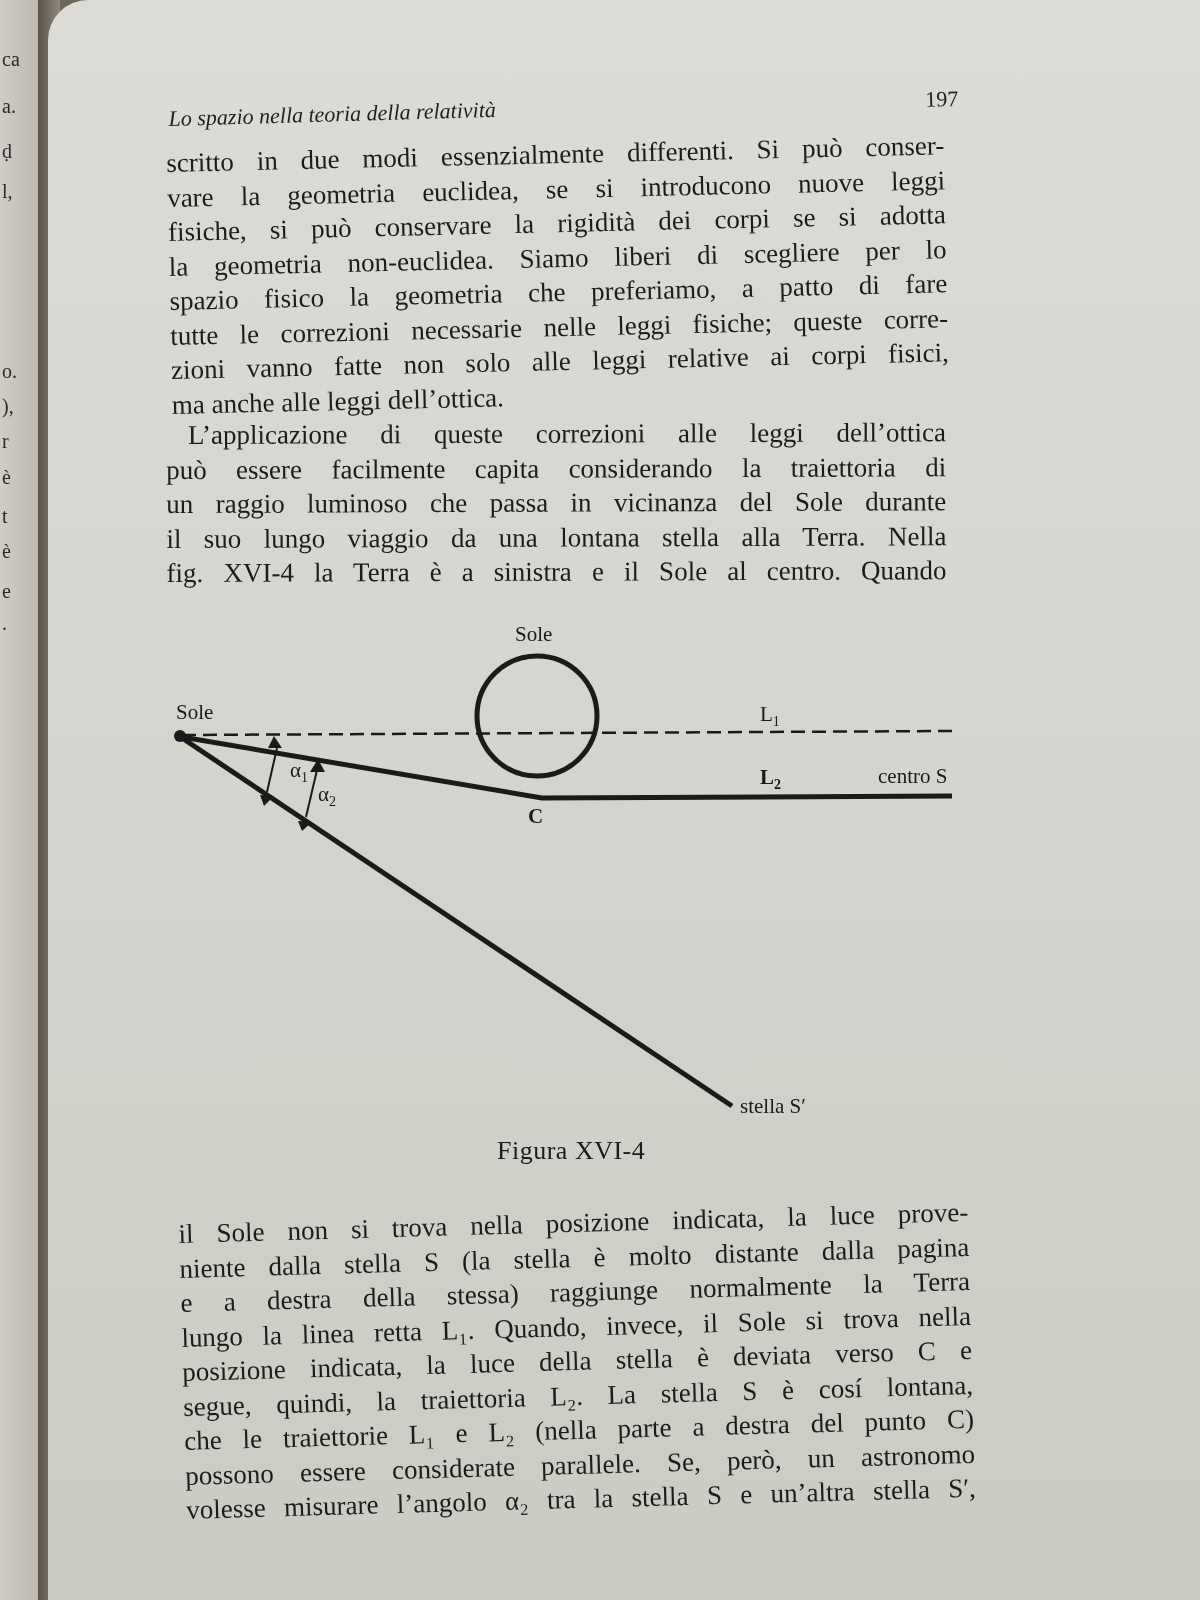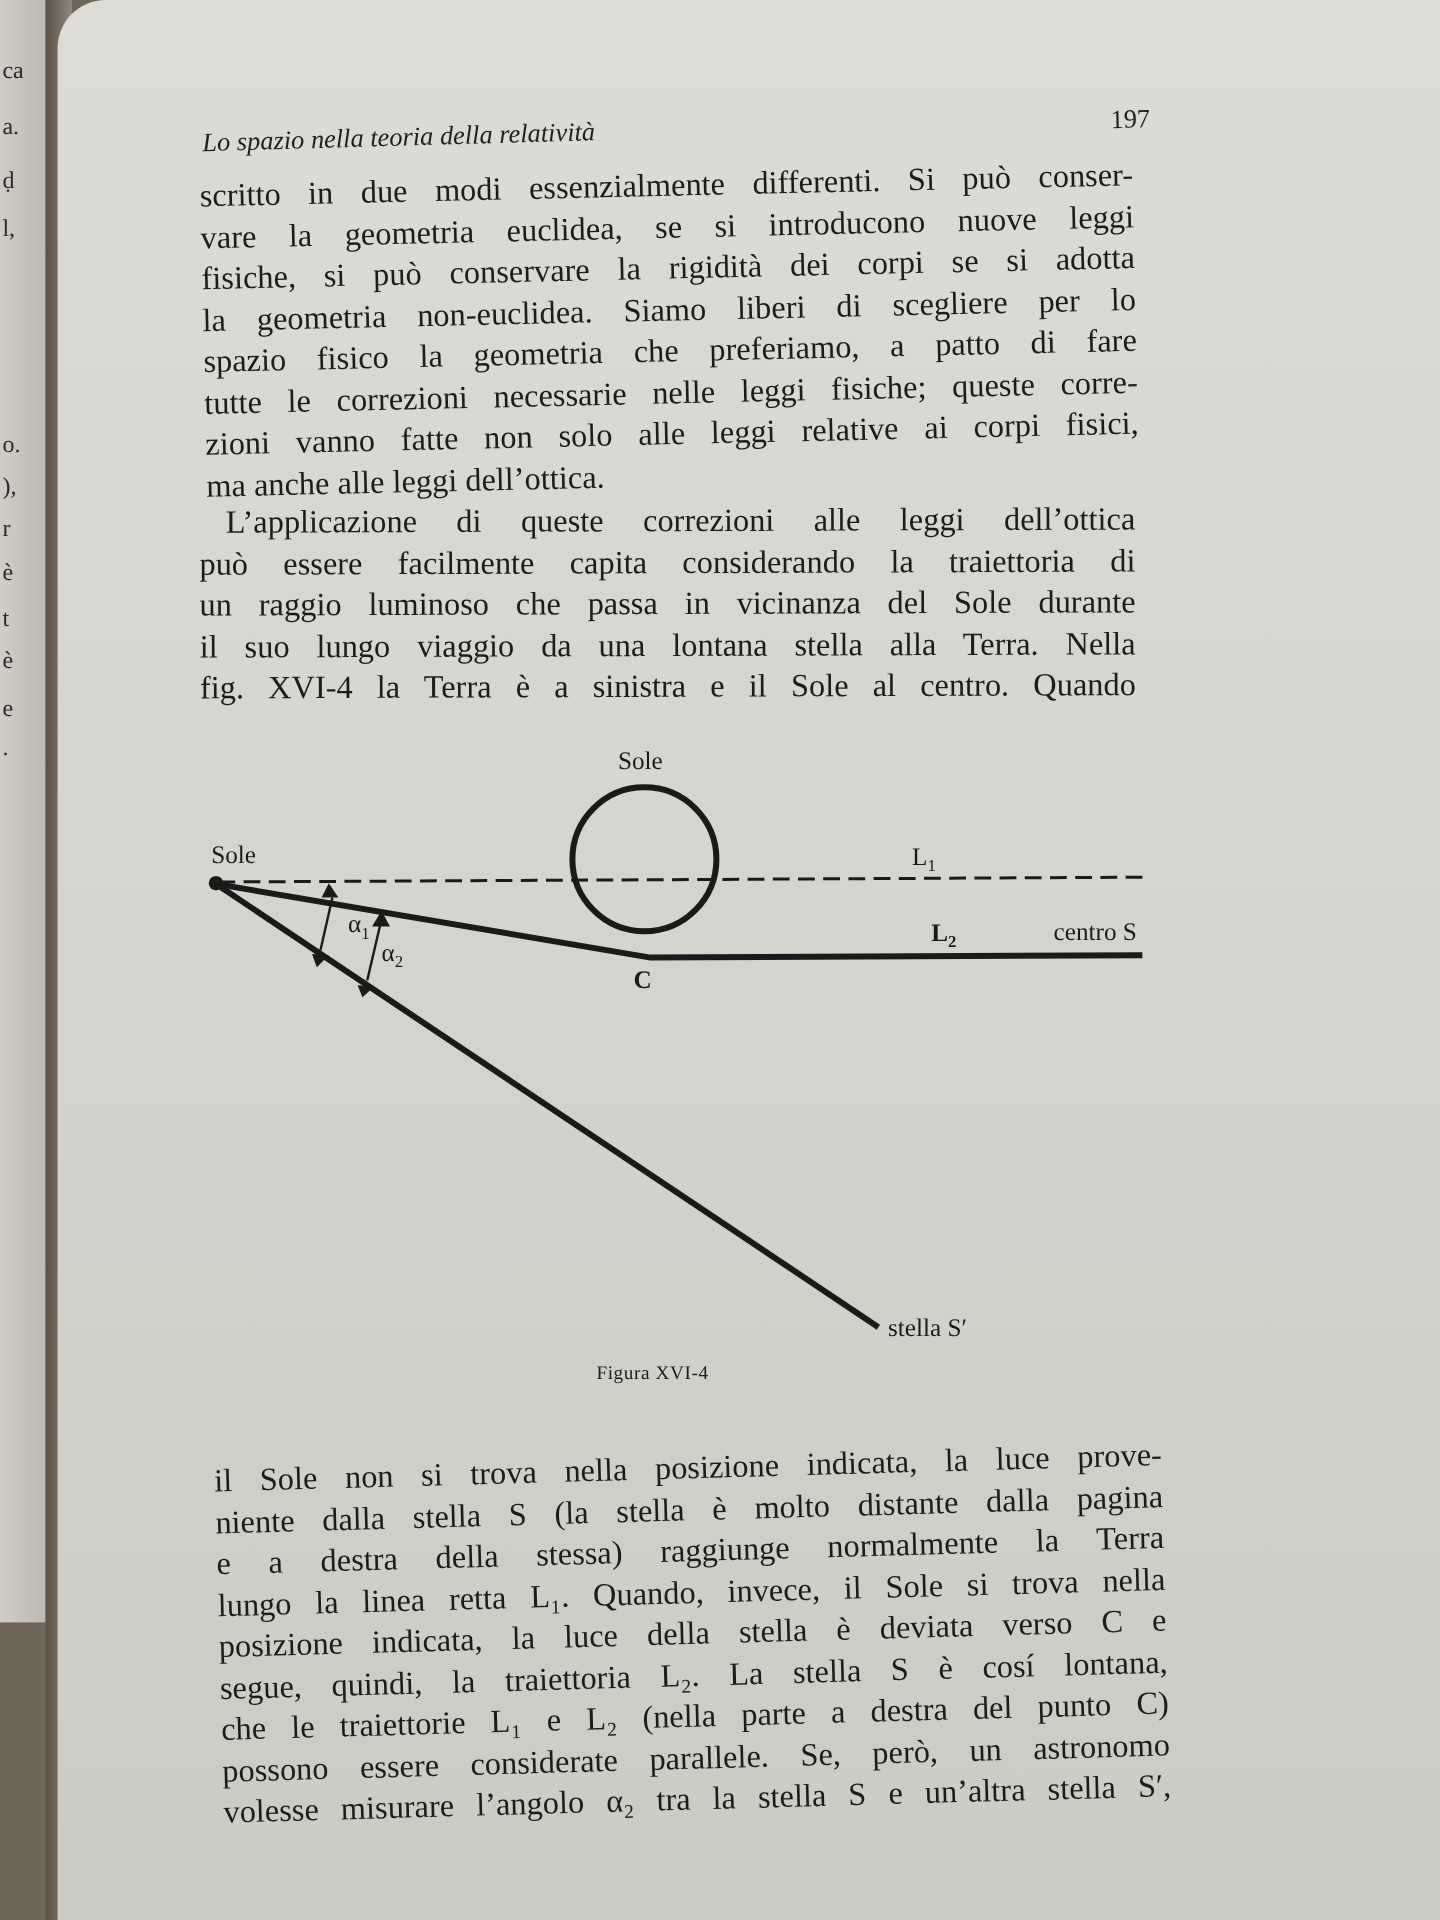--- a/index.html
+++ b/index.html
@@ -2,21 +2,21 @@
 <html><head>
   <meta charset="utf-8">
   <style>
     html, body { margin: 0; padding: 0; }
     body {
       width: 1200px; height: 1600px; overflow: hidden; position: relative;
       background: #6e6659;
       font-family: "Liberation Serif", "DejaVu Serif", serif;
     }
     .left-page {
-      position: absolute; left: 0; top: 0; width: 38px; height: 1352px;
+      position: absolute; left: 0; top: 0; width: 38px; height: 1600px;
       background: linear-gradient(to right, #cfcdc6, #bcb9b1);
     }
     .left-page .frag {
       position: absolute; left: 2px; font-size: 20px; color: #2a2a2a;
     }
     .gutter {
       position: absolute; left: 38px; top: 0; width: 22px; height: 1600px;
       background: linear-gradient(to right, #5a5246, #8f887c);
     }
     .page {
@@ -47,21 +47,21 @@
     .p3 { left: 178px; top: 1217px; width: 790px; transform: rotate(-1.6deg); transform-origin: left top; }
     .figure {
       position: absolute; left: 160px; top: 610px; width: 820px; height: 520px;
     }
     .figure svg { position: absolute; left: 0; top: 0; }
     .fig-label {
       position: absolute; font-size: 21px; color: #1a1a1a; white-space: nowrap; text-align: right;
     }
     .fig-label sub { font-size: 14px; }
     .caption {
-      position: absolute; left: 497px; top: 1136px; font-size: 16px; color: #1c1c1c;
+      position: absolute; left: 497px; top: 1136px; font-size: 26px; color: #1c1c1c;
       letter-spacing: 0.5px;
     }
   </style>
 </head>
 <body>
 
 <div class="left-page">
   <span class="frag" style="top:48px">ca</span>
   <span class="frag" style="top:95px">a.</span>
   <span class="frag" style="top:140px">ḍ</span>
@@ -121,21 +121,21 @@
     <polygon points="100,185 114,186 104,196" fill="#1a1a1a"></polygon>
 
     <line x1="157" y1="160" x2="146" y2="207" stroke="#1a1a1a" stroke-width="2"></line>
     <polygon points="158,149 150,162 165,162" fill="#1a1a1a"></polygon>
     <polygon points="138,211 152,212 142,221" fill="#1a1a1a"></polygon>
   </svg>
 
   <span class="fig-label" style="left:355px;top:12px">Sole</span>
   <span class="fig-label" style="left:16px;top:90px">Sole</span>
   <span class="fig-label" style="left:600px;top:92px;font-weight:normal"><span>L</span><sub>1</sub></span>
-  <span class="fig-label" style="left:616px;top:155px;font-weight:bold"><span>L</span><sub>2</sub></span>
+  <span class="fig-label" style="left:600px;top:155px;font-weight:bold"><span>L</span><sub>2</sub></span>
   <span class="fig-label" style="left:718px;top:154px">centro S</span>
   <span class="fig-label" style="left:368px;top:194px;font-weight:bold">C</span>
   <span class="fig-label" style="left:130px;top:148px"><span>α</span><sub>1</sub></span>
   <span class="fig-label" style="left:158px;top:172px"><span>α</span><sub>2</sub></span>
   <span class="fig-label" style="left:580px;top:484px">stella S′</span>
 </div>
 
 <div class="caption">Figura XVI-4</div>
 
 <div class="para p3">

